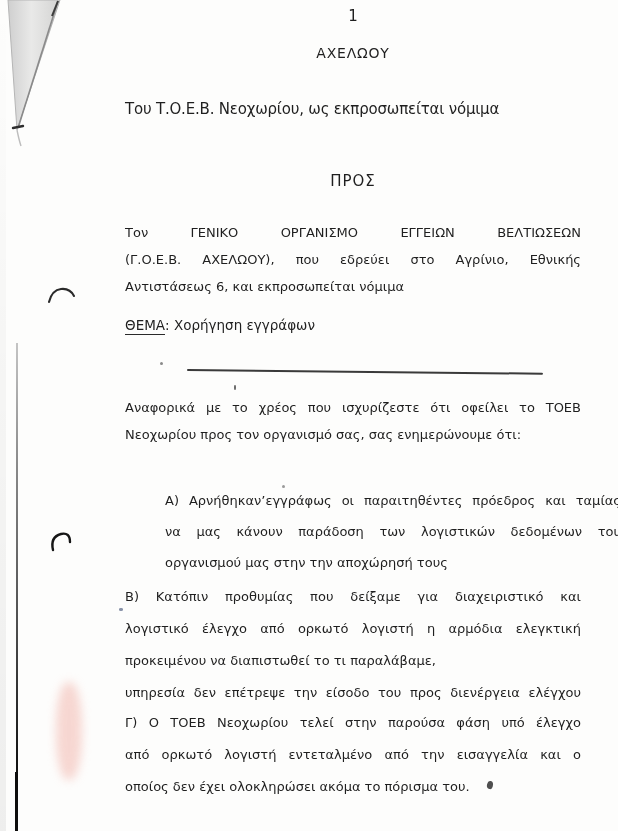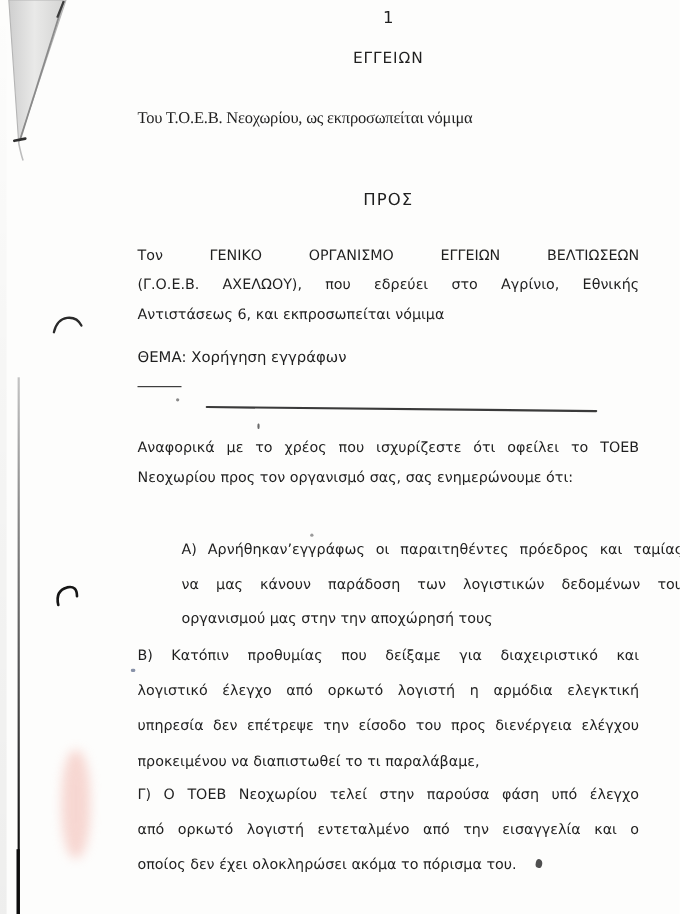--- a/index.html
+++ b/index.html
@@ -14,26 +14,26 @@
   }
   
   .edge-shade {
     position: absolute; left: 0; top: 0; width: 6px; height: 831px;
     background: linear-gradient(180deg, rgba(0,0,0,0.00) 0%, rgba(0,0,0,0.03) 45%, rgba(0,0,0,0.06) 100%);
   }
   .content-block { position: absolute; left: 125px; width: 456px; }
   .centered { text-align: center; }
   .page-number { top: 7px; font-size: 15px; }
   .doc-title { top: 45px; font-size: 14px; letter-spacing: 0.8px; }
-  .applicant { top: 100px; font-size: 15px; letter-spacing: -0.2px; font-family: Liberation Serif, serif; }
+  .applicant { top: 100px; font-size: 15px; letter-spacing: -0.2px; }
   .to-heading { top: 160px; font-size: 15px; letter-spacing: 1px; margin-top: 12px; }
   .para { font-size: 13px; }
   .recipient-para { top: 219px; line-height: 27px; }
   .subject-line { top: 317px; font-size: 13.5px; }
-  .subject-label { border-bottom: 1.5px solid #2a2a2a; padding-bottom: 18px; }
+  .subject-label { border-bottom: 1.5px solid #2a2a2a; padding-bottom: 1px; }
   .separator-line {
     position: absolute; left: 187px; top: 369px; width: 356px; height: 2px;
     background: #3a3a3a; transform: rotate(0.6deg); transform-origin: left center;
     border-radius: 1px;
   }
   .intro-para { top: 394px; line-height: 27px; }
   .point-a-para { top: 485px; line-height: 31px; margin-left: 40px; }
   .point-b-para { top: 581px; line-height: 32px; }
   .point-c-para { top: 707px; line-height: 32px; }
   .line { text-align: justify; text-align-last: justify; white-space: normal; }
@@ -99,21 +99,21 @@
   <div class="scan-line-bottom"></div>
   <div class="stain" style="background:#f2b8af;"></div>
   <div class="speck speck-1"></div>
   <div class="speck speck-2"></div>
   <div class="speck speck-3"></div>
   <div class="speck speck-4"></div>
   <div class="speck speck-5"></div>
 
   <div class="content-block centered page-number">1</div>
 
-  <div class="content-block centered doc-title">ΕΓΓΕΙΩΝ</div>
+  <div class="content-block centered doc-title">ΑΧΕΛΩΟΥ</div>
 
   <div class="content-block applicant">Του Τ.Ο.Ε.Β. Νεοχωρίου, ως εκπροσωπείται νόμιμα</div>
 
   <div class="content-block centered to-heading">ΠΡΟΣ</div>
 
   <div class="content-block para recipient-para">
       <div class="line">Τον ΓΕΝΙΚΟ ΟΡΓΑΝΙΣΜΟ ΕΓΓΕΙΩΝ ΒΕΛΤΙΩΣΕΩΝ</div>
       <div class="line">(Γ.Ο.Ε.Β. ΑΧΕΛΩΟΥ), που εδρεύει στο Αγρίνιο, Εθνικής</div>
       <div class="line line-last">Αντιστάσεως 6, και εκπροσωπείται νόμιμα</div>
     </div>
@@ -131,22 +131,22 @@
 
   <div class="content-block para point-a-para">
       <div class="line">Α) Αρνήθηκαν’εγγράφως οι παραιτηθέντες πρόεδρος και ταμίας</div>
       <div class="line">να μας κάνουν παράδοση των λογιστικών δεδομένων του</div>
       <div class="line line-last">οργανισμού μας στην την αποχώρησή τους</div>
     </div>
 
   <div class="content-block para point-b-para">
       <div class="line">Β) Κατόπιν προθυμίας που δείξαμε για διαχειριστικό και</div>
       <div class="line">λογιστικό έλεγχο από ορκωτό λογιστή η αρμόδια ελεγκτική</div>
+      <div class="line line-last">προκειμένου να διαπιστωθεί το τι παραλάβαμε,</div>
       <div class="line">υπηρεσία δεν επέτρεψε την είσοδο του προς διενέργεια ελέγχου</div>
-      <div class="line line-last">προκειμένου να διαπιστωθεί το τι παραλάβαμε,</div>
     </div>
 
   <div class="content-block para point-c-para">
       <div class="line">Γ) Ο ΤΟΕΒ Νεοχωρίου τελεί στην παρούσα φάση υπό έλεγχο</div>
       <div class="line">από ορκωτό λογιστή εντεταλμένο από την εισαγγελία και ο</div>
       <div class="line line-last">οποίος δεν έχει ολοκληρώσει ακόμα το πόρισμα του.</div>
     </div>
 
 </div>
 

